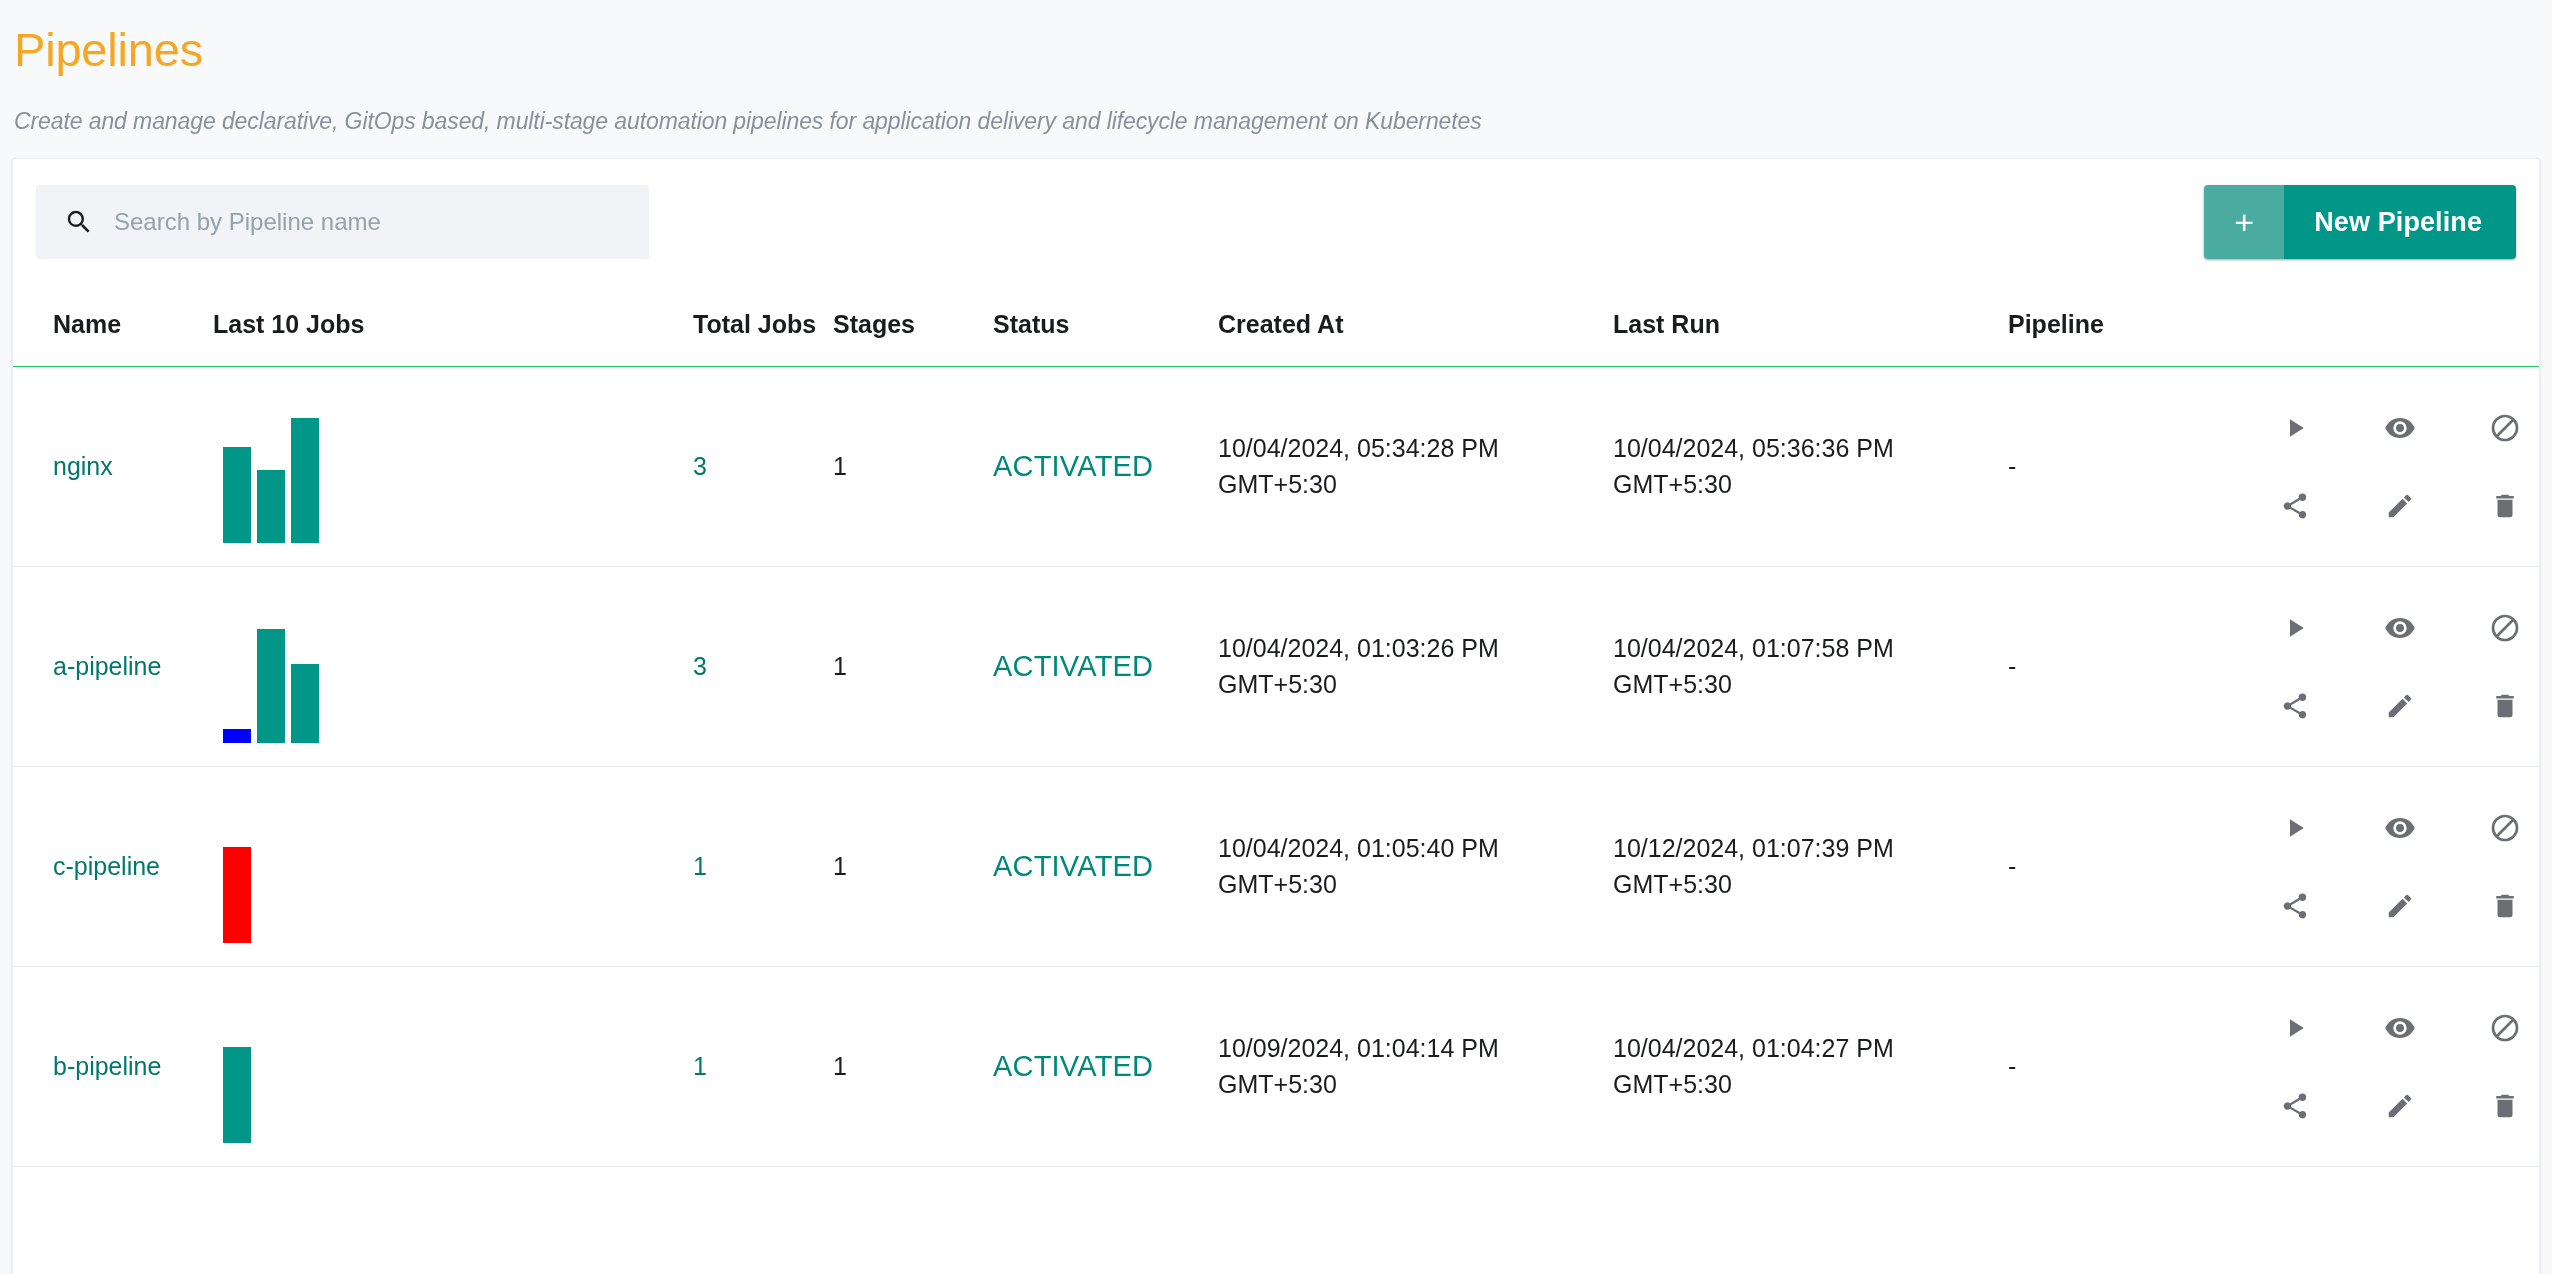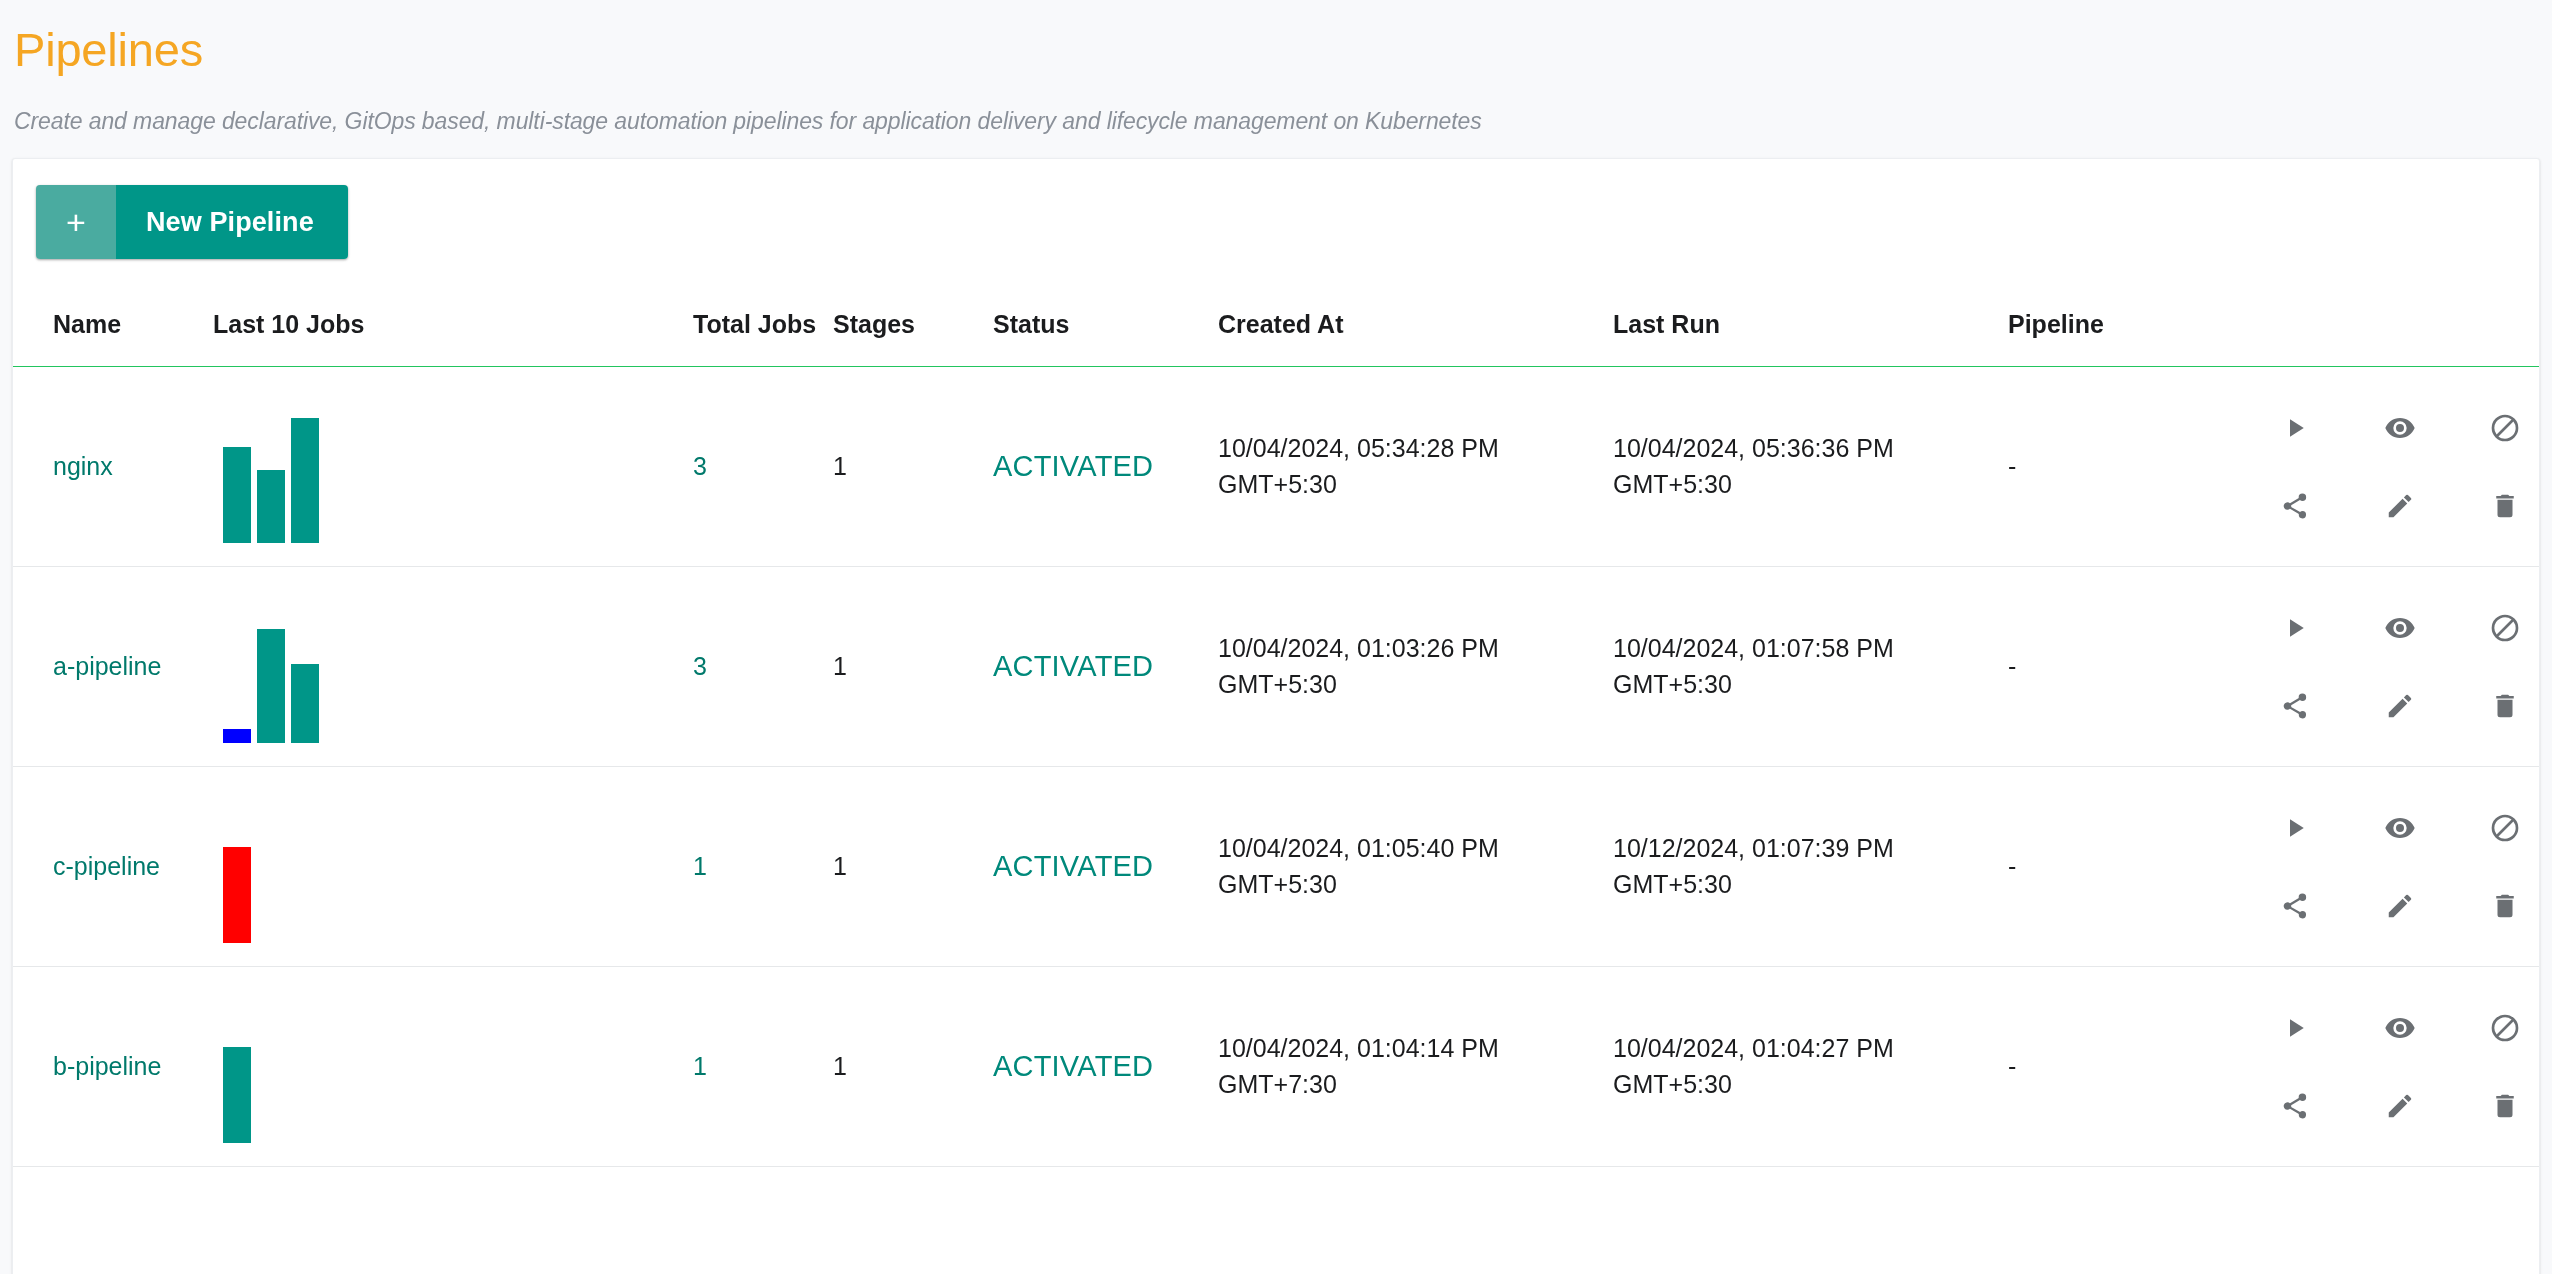--- a/index.html
+++ b/index.html
@@ -243,20 +243,26 @@
 
 <div class="page-header">
   <div class="page-title">Pipelines</div>
   <div class="page-subtitle">Create and manage declarative, GitOps based, multi-stage automation pipelines for application delivery and lifecycle management on Kubernetes</div>
 </div>
 
 <div class="card">
 
   <div class="toolbar">
 
+    <div class="search-box">
+      <svg class="search-icon" viewBox="0 0 24 24">
+        <path fill="#1b1c1e" d="M15.5 14h-.79l-.28-.27A6.47 6.47 0 0 0 16 9.5 6.5 6.5 0 1 0 9.5 16c1.61 0 3.09-.59 4.23-1.57l.27.28v.79l5 4.99L20.49 19l-4.99-5zm-6 0C7.01 14 5 11.99 5 9.5S7.01 5 9.5 5 14 7.01 14 9.5 11.99 14 9.5 14z"></path>
+      </svg>
+      <input class="search-input" type="text" placeholder="Search by Pipeline name" style="">
+    </div>
 
     <button class="new-btn">
       <span class="new-btn-plus">+</span>
       <span class="new-btn-label">New Pipeline</span>
     </button>
   </div>
 
   <table class="pipelines">
     <thead>
       <tr>
@@ -459,21 +465,21 @@
         <tr>
           <td class="col-name"><span class="pipeline-name">b-pipeline</span></td>
           <td class="col-jobs10">
             <div class="spark">
               <div class="spark-bar" title="success" style="height: 63%; background: rgb(0, 150, 136);"></div>
             </div>
           </td>
           <td class="col-total"><span class="jobs-count">1</span></td>
           <td class="col-stages"><span class="stages-count">1</span></td>
           <td class="col-status"><span class="status-activated" style="color: rgb(0, 137, 123);">ACTIVATED</span></td>
-          <td class="col-created"><span class="timestamp">10/04/2024, 01:04:14 PM GMT+7:30</span></td>
+          <td class="col-created"><span class="timestamp">10/09/2024, 01:04:14 PM GMT+5:30</span></td>
           <td class="col-lastrun"><span class="timestamp">10/04/2024, 01:04:27 PM GMT+5:30</span></td>
           <td class="col-sharing"><span class="sharing-dash">-</span></td>
           <td class="col-actions">
             <div class="actions">
               <button class="action-btn">
                 <span style="display: block; line-height: 0;">
                   <svg width="30" height="30" viewBox="0 0 24 24" fill="#6b6f73">
                     <path d="M8 5v14l11-7z"></path>
                   </svg>
                 </span>

